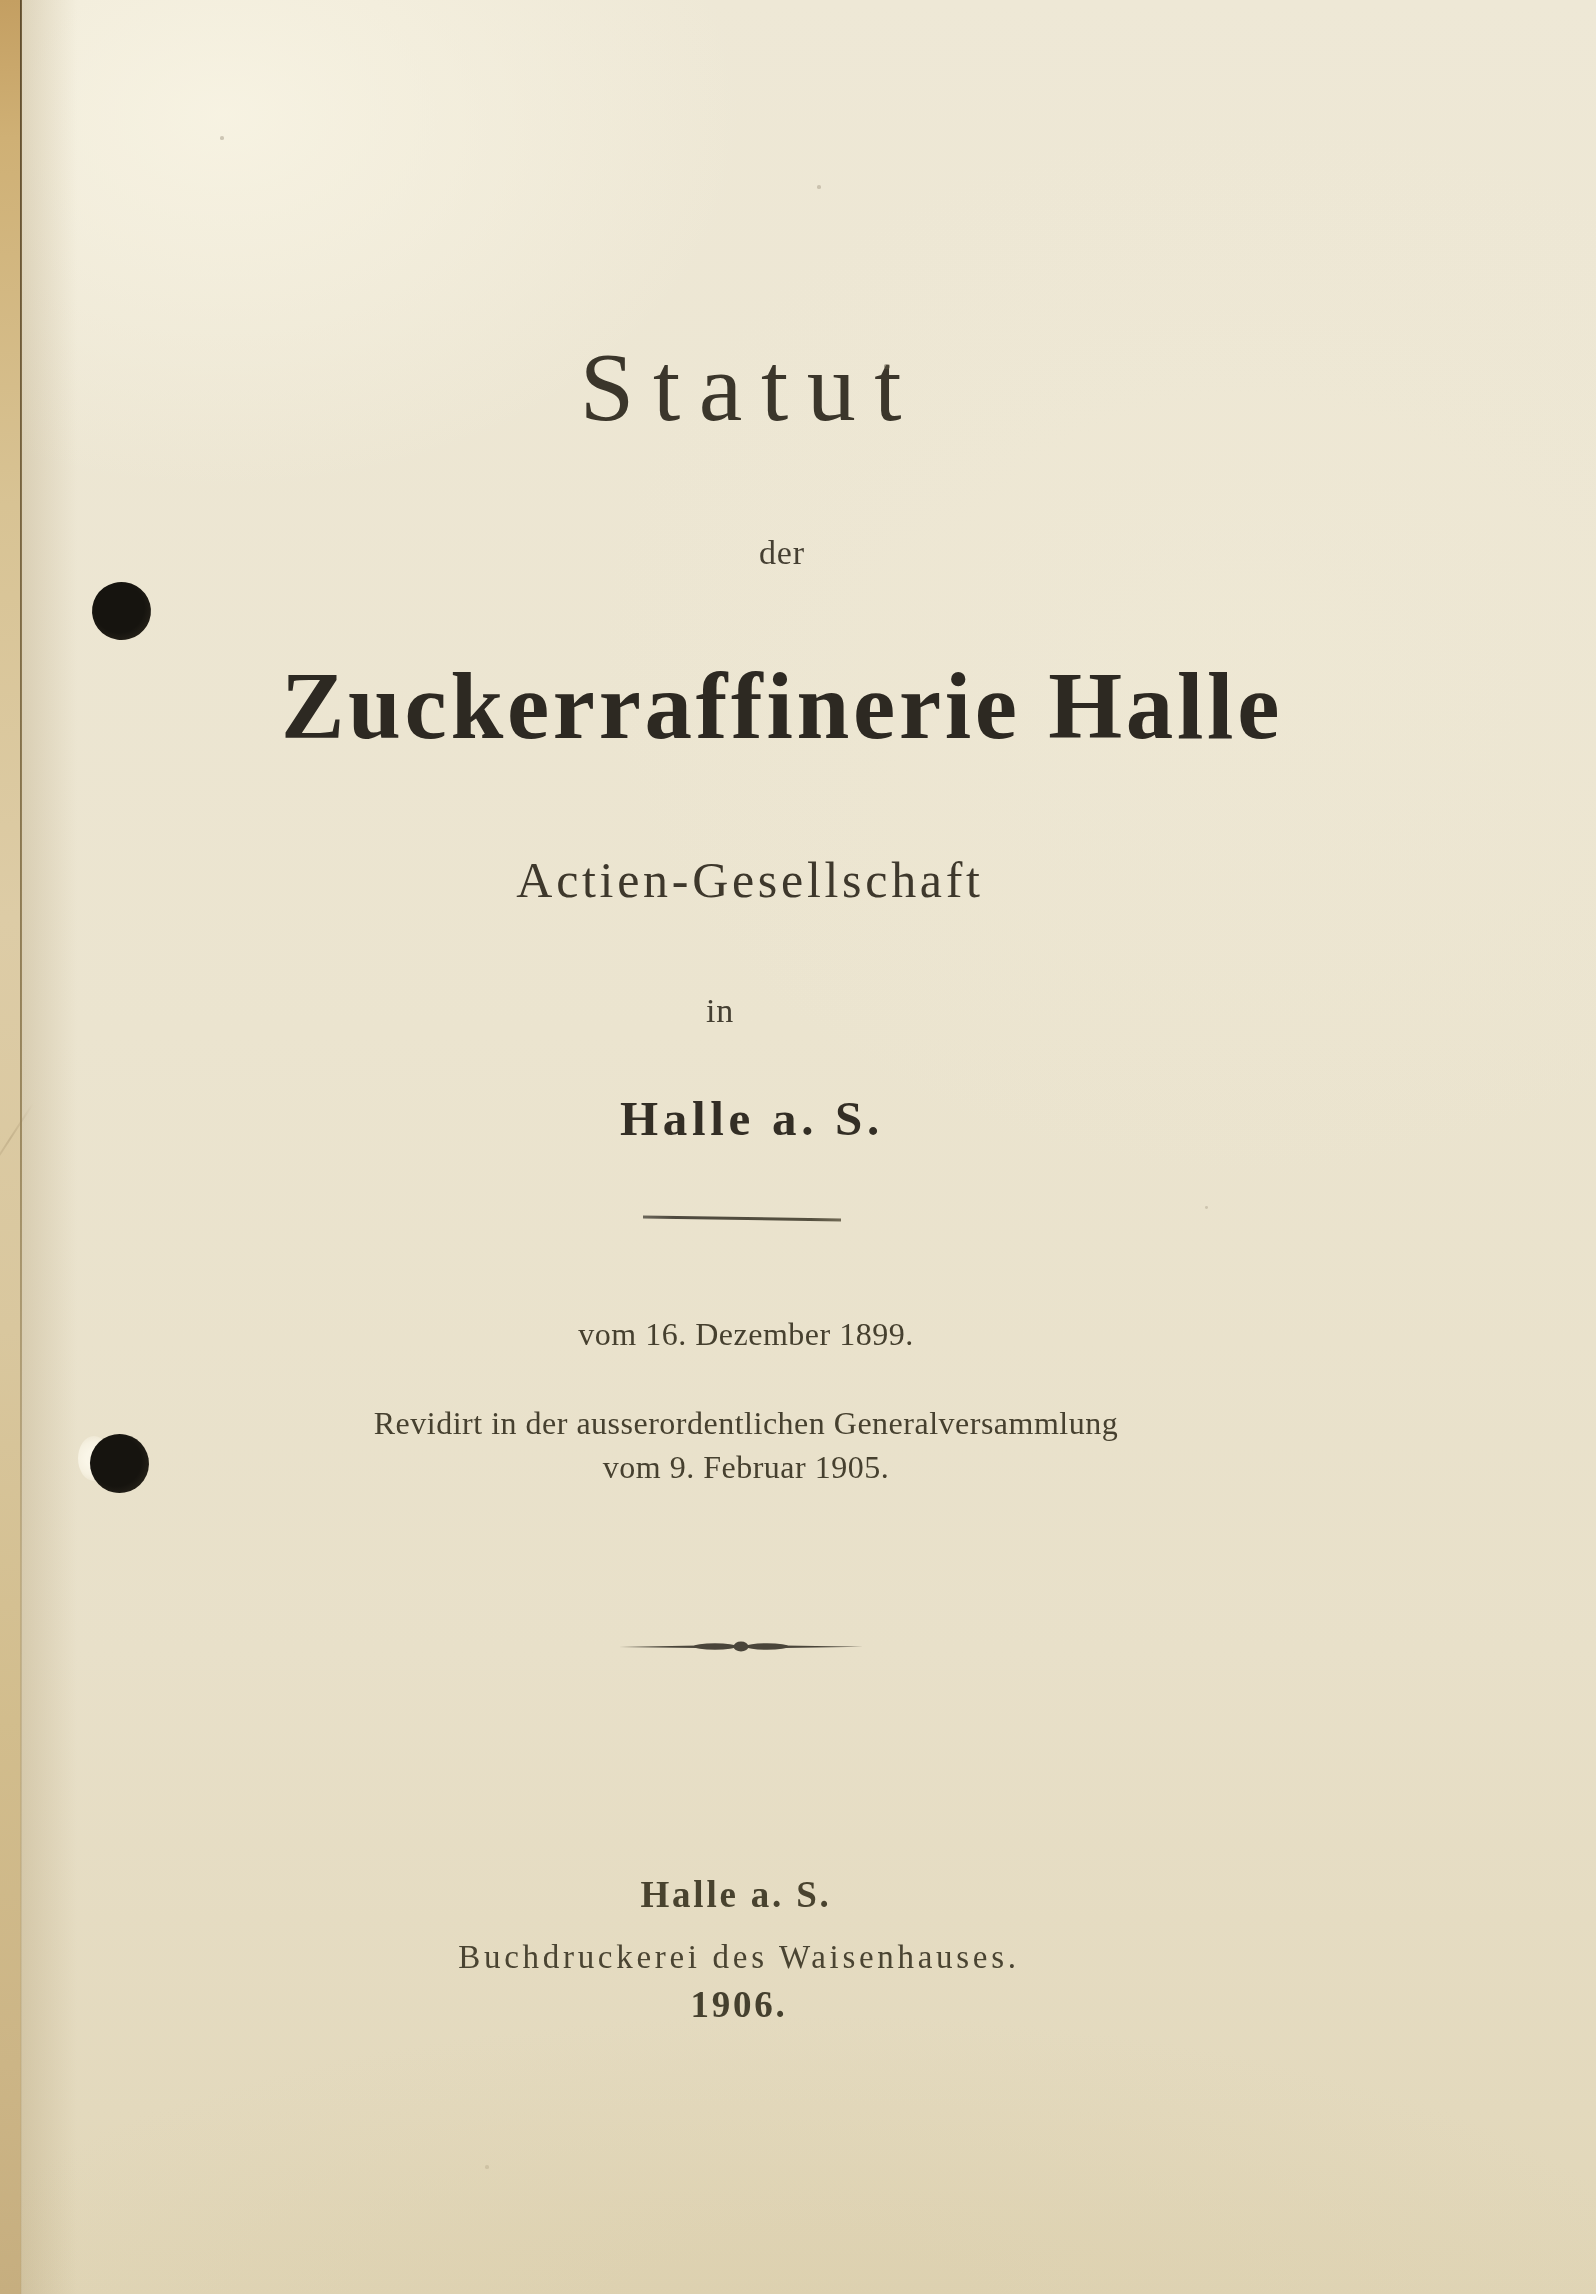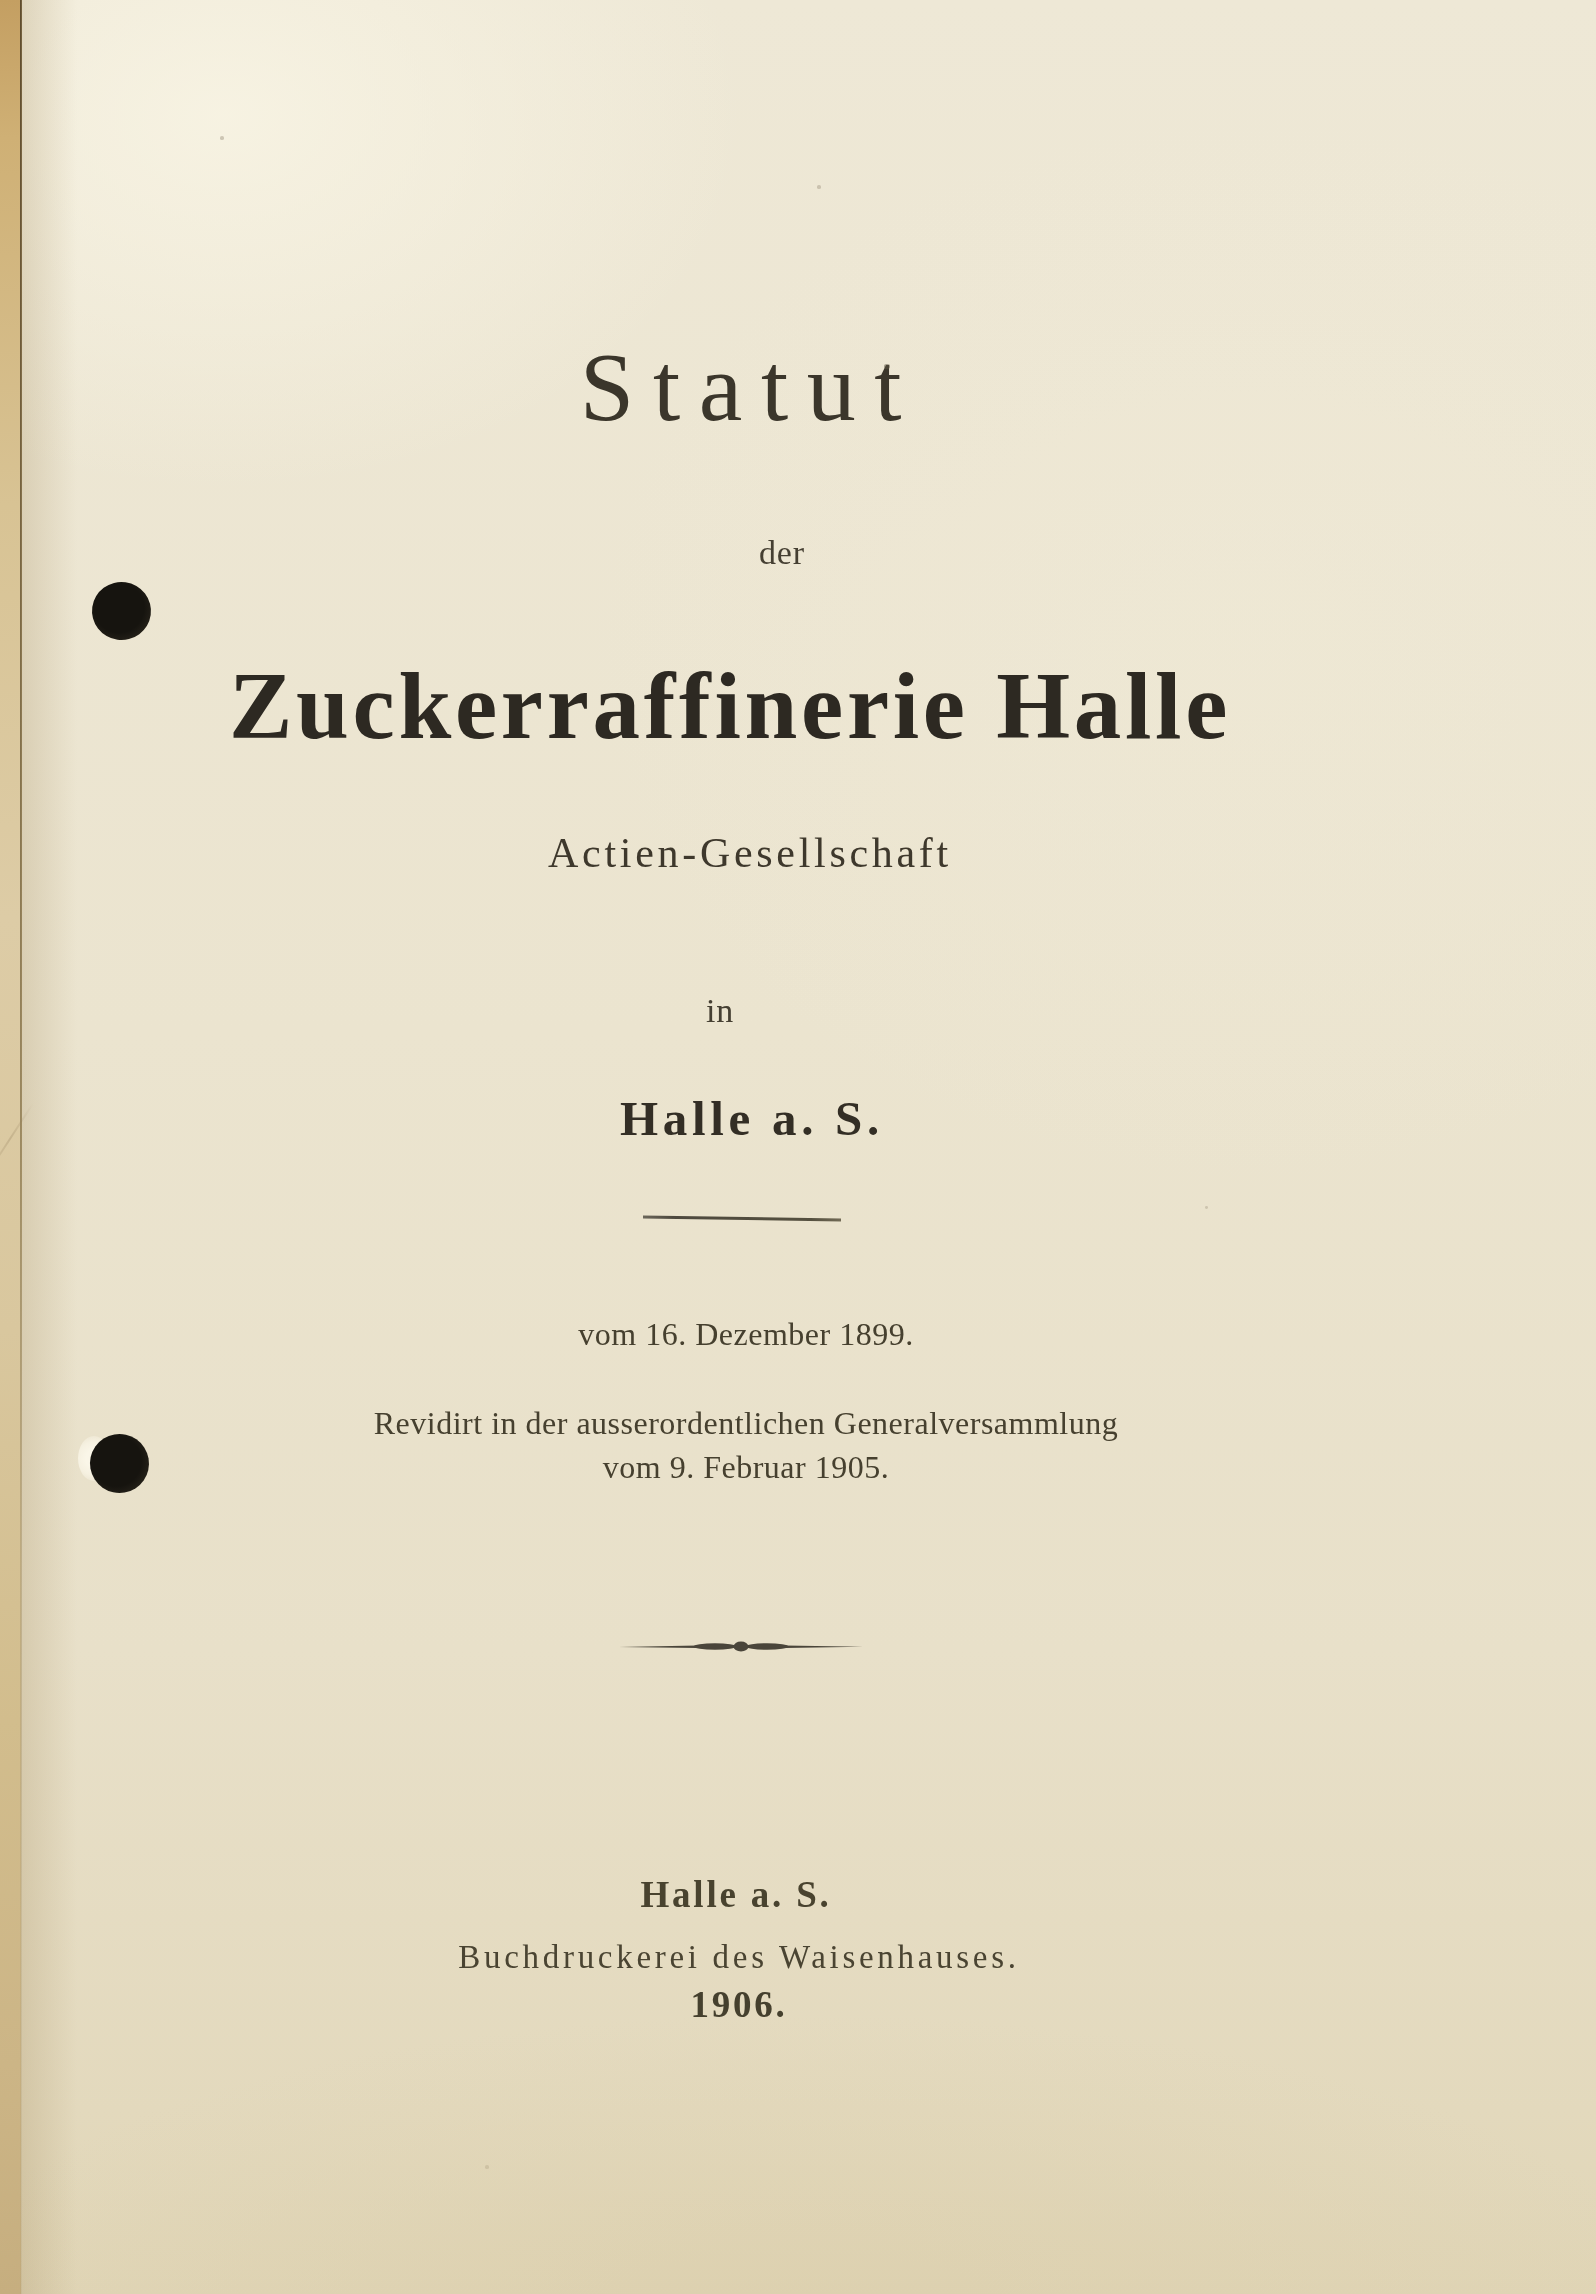--- a/index.html
+++ b/index.html
@@ -47,22 +47,22 @@
   
   .line {
     position: absolute;
     transform: translateX(-50%);
     white-space: nowrap;
     line-height: 1;
     color: #3d372c;
   }
   .t-statut    { left: 750px; top: 338px;  font-size: 98px; letter-spacing: 18.6px; color: #3b362b; }
   .t-der       { left: 746px; top: 536px;  font-size: 34px;  letter-spacing: 0.9px;  color: #453f32; margin-left: 36px; }
-  .t-company   { left: 730px; top: 659px;  font-size: 95px; letter-spacing: 3.7px;  font-weight: 700; color: #2d2922; }
-  .t-acttype   { left: 750px; top: 832px;  font-size: 42px;  letter-spacing: 3.7px;  color: #3e382c; text-align: right; }
+  .t-company   { left: 782px; top: 659px;  font-size: 95px; letter-spacing: 3.7px;  font-weight: 700; color: #2d2922; }
+  .t-acttype   { left: 750px; top: 855px;  font-size: 50px;  letter-spacing: 3.7px;  color: #3e382c; text-align: right; }
   .t-in        { left: 720px; top: 960px; font-size: 34px;  letter-spacing: 0.9px;  color: #453f32; margin-top: 34px; }
   .t-city      { left: 752px; top: 1094px; font-size: 49px;  letter-spacing: 4.7px;  font-weight: 700; color: #332e25; }
   .short-rule  {
     position: absolute; left: 742px; top: 1217px;
     width: 198px; height: 2.8px;
     transform: translateX(-50%) rotate(0.8deg);
     background: linear-gradient(90deg, #6b665a, #4e493e 15%, #55503f 85%, #716a55 100%);
   }
   .resolution {
     position: absolute; transform: translateX(-50%);

